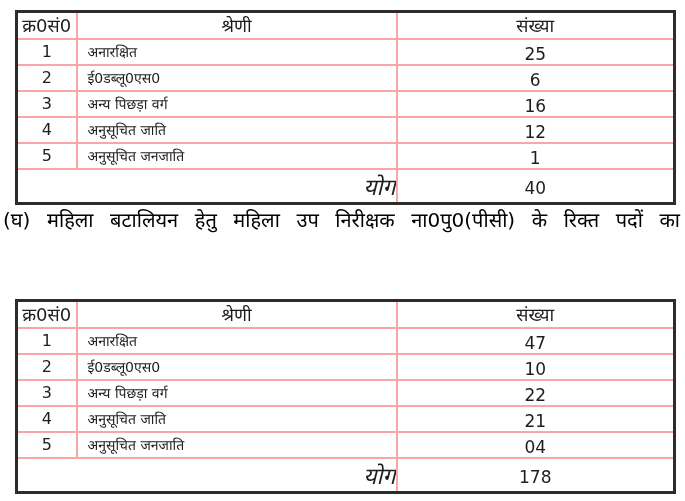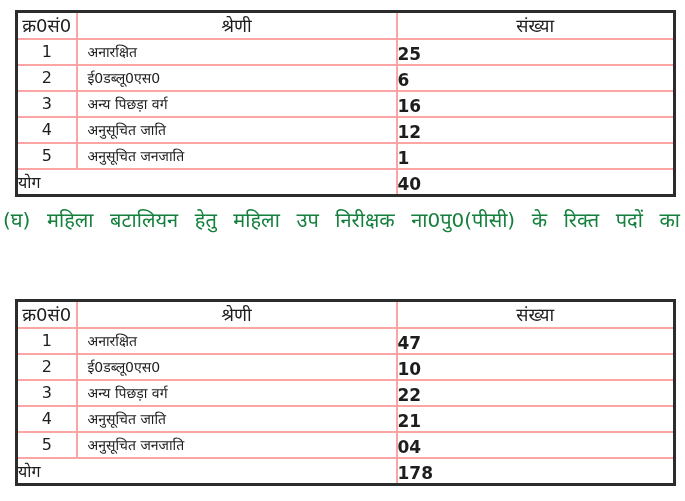--- a/index.html
+++ b/index.html
@@ -46,39 +46,39 @@
     height: 24px;
     vertical-align: middle;
   }
   td.cell-cat {
     text-align: left;
     padding-left: 10px;
     font-size: 14px;
     vertical-align: middle;
   }
   td.cell-count {
-    text-align: left;
+    text-align: center;
     font-size: 17px;
     vertical-align: middle;
     padding-top: 4px;
-    font-weight: bold;
   }
   td.cell-total {
-    text-align: left;
-    font-size: 16px;
+    text-align: right;
+    font-size: 23px;
     height: 26px;
     vertical-align: middle;
+    font-style: italic;
   }
   .para {
     position: absolute;
     top: 206px; left: 3px;
     width: 677px;
     font-size: 20px;
     line-height: 29px;
-    color: #15803d;
+    color: #000000;
   }
   .para .line1 {
     display: block;
     text-align: justify;
     text-align-last: justify;
   }
   .para .line2 {
     display: block;
     text-align: left;
   }

